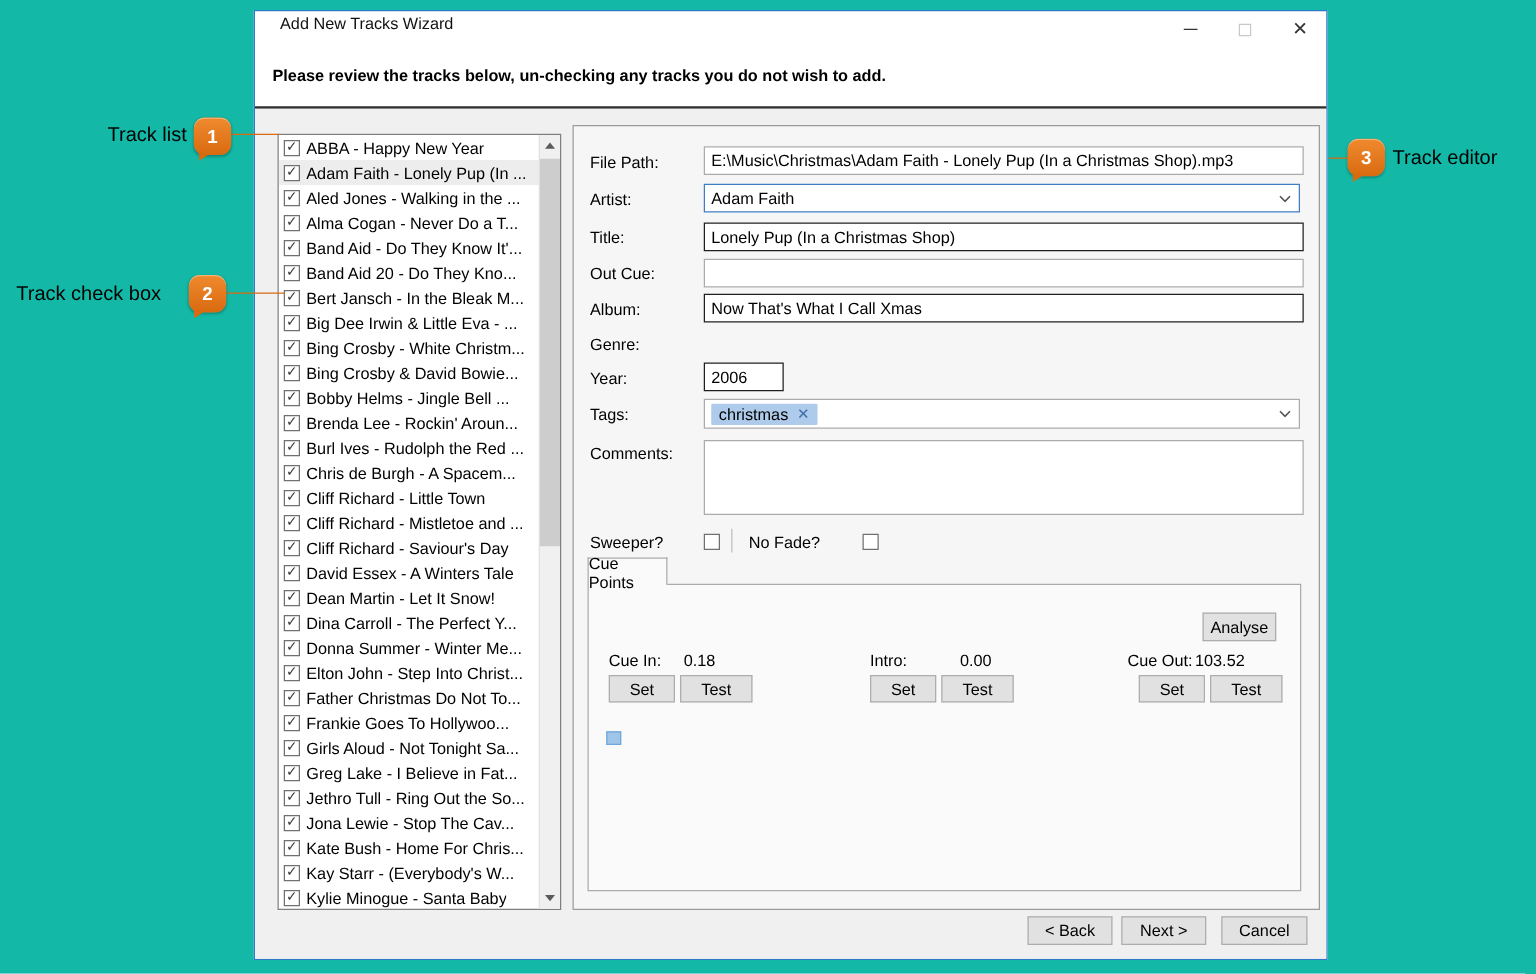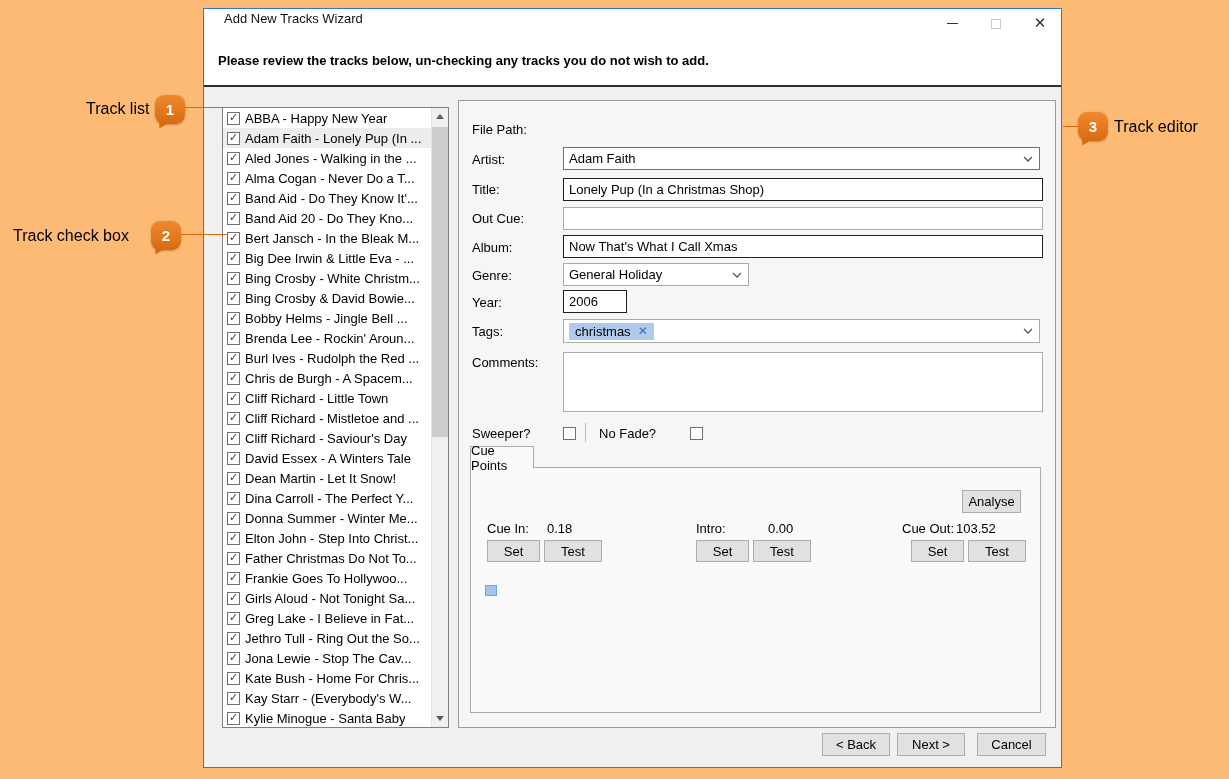--- a/index.html
+++ b/index.html
@@ -1,18 +1,18 @@
 <!DOCTYPE html>
 <html><head>
 <meta charset="utf-8">
 <style>
   * { margin:0; padding:0; box-sizing:border-box; }
   html,body { background:#fff; }
   body { font-family:"Liberation Sans", sans-serif; color:#000; }
-  .canvas { position:relative; width:1229px; height:779px; background:#fdba74; overflow:hidden; }
+  .canvas { position:relative; width:1229px; height:779px; background:#14b8a6; overflow:hidden; }
 
   
   .dialog { position:absolute; left:203px; top:8px; width:859px; height:760px; background:#fff; border:1px solid #2E7CC9; }
   .win-title { position:absolute; left:224px; top:11px; font-size:13px; color:#111; }
   .winbtn { position:absolute; top:9px; width:44px; height:29px; display:flex; align-items:center; justify-content:center; cursor:pointer; }
   .glyph-min { width:11px; height:1px; background:#333; }
   .glyph-max { width:10px; height:10px; border:1px solid #C9C9C9; }
   .glyph-close { font-size:15px; color:#333; line-height:1; font-family:"DejaVu Sans",sans-serif; }
   .instruction { position:absolute; left:218px; top:53px; font-size:13px; font-weight:bold; color:#000; }
   .separator { position:absolute; left:204px; top:85px; width:857px; height:2px; background:#2F2F2F; }
@@ -287,45 +287,40 @@
       <div class="sb-thumb"></div>
       <div class="sb-btn" style="top:602px;">
           <span class="tri-down"></span>
         </div>
     </div>
   </div>
 
   <div class="panel"></div>
 
   <div class="flabel" style="left:472px;top:122px;">File Path:</div>
+  <input class="tb" style="left: 563px; top: 117px; width: 480px; height: 23px;" value="E:\Music\Christmas\Adam Faith - Lonely Pup (In a Christmas Shop).mp3">
 
   <div class="flabel" style="left:472px;top:152px;">Artist:</div>
   <div class="combo blue" style="left:563px;top:147px;width:477px;height:23px;">
     <span>Adam Faith</span>
     <svg class="chev" width="10" height="6">
         <polyline points="1,1 5,5 9,1" fill="none" stroke="#555" stroke-width="1.3"></polyline>
       </svg>
   </div>
 
   <div class="flabel" style="left:472px;top:182px;">Title:</div>
   <input class="tb dark" style="left: 563px; top: 178px; width: 480px; height: 23px;" value="Lonely Pup (In a Christmas Shop)">
 
   <div class="flabel" style="left:472px;top:211px;">Out Cue:</div>
   <input class="tb" style="left: 563px; top: 207px; width: 480px; height: 23px;" value="">
 
   <div class="flabel" style="left:472px;top:240px;">Album:</div>
   <input class="tb dark" style="left: 563px; top: 235px; width: 480px; height: 23px;" value="Now That's What I Call Xmas">
 
   <div class="flabel" style="left:472px;top:268px;">Genre:</div>
-  <div class="combo" style="left:563px;top:263px;width:186px;height:23px;">
-    <span>General Holiday</span>
-    <svg class="chev" width="10" height="6">
-        <polyline points="1,1 5,5 9,1" fill="none" stroke="#555" stroke-width="1.3"></polyline>
-      </svg>
-  </div>
 
   <div class="flabel" style="left:472px;top:295px;">Year:</div>
   <input class="tb dark" style="left: 563px; top: 290px; width: 64px; height: 23px;" value="2006">
 
   <div class="flabel" style="left:472px;top:324px;">Tags:</div>
   <div class="combo" style="left:563px;top:319px;width:477px;height:24px;">
     <span class="chip">
       <span>christmas</span>
       <span class="chip-x">✕</span>
     </span>

